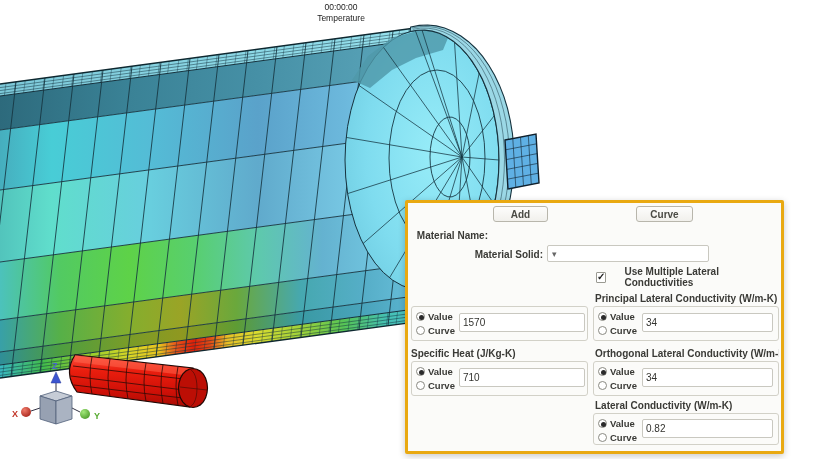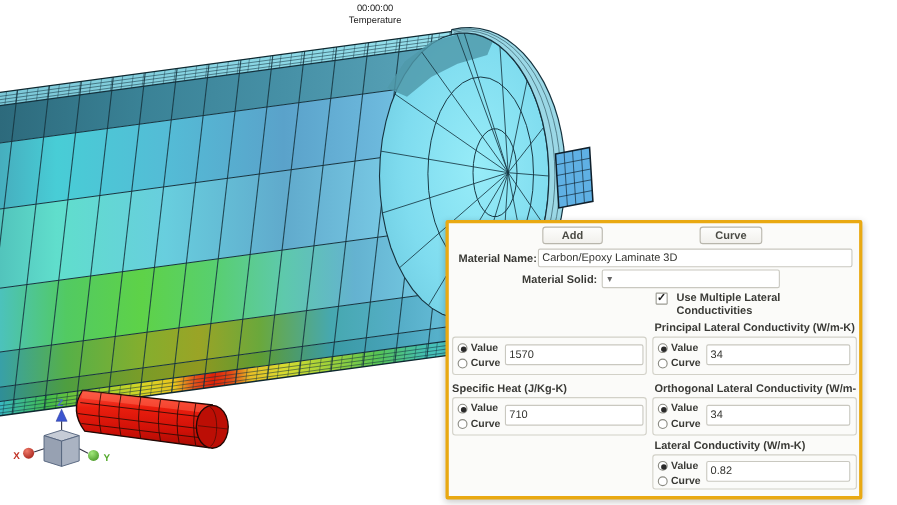--- a/index.html
+++ b/index.html
@@ -16,21 +16,21 @@
   .btn{position:absolute;height:16px;background:linear-gradient(#fdfdfc,#f1f0ec);
        border:1px solid #b8b6ac;border-radius:3px;font:bold 10px "Liberation Sans",sans-serif;
        color:#4a4a44;display:flex;align-items:center;justify-content:center;padding:0;cursor:default;}
   .lbl{position:absolute;font-weight:bold;white-space:nowrap;overflow:hidden;}
   .inp{position:absolute;border:1px solid #c9c8c0;border-radius:2px;background:#fff;
        font:10px "Liberation Sans",sans-serif;color:#33332f;padding:0 3px;}
   .combo{position:absolute;border:1px solid #c9c8c0;border-radius:2px;background:#fff;
          display:flex;align-items:center;padding:0 4px;}
   .combo .cv{flex:1;}
   .chev::after{content:"▾";color:#666;font-size:9px;}
-  .cbrow{position:absolute;display:flex;align-items:flex-start;gap:8px;font-weight:bold;}
+  .cbrow{position:absolute;display:flex;align-items:center;gap:18px;font-weight:bold;}
   .cb{width:11px;height:11px;border:1px solid #9a9a92;background:#fff;border-radius:1px;
       display:flex;align-items:center;justify-content:center;font-size:10px;line-height:10px;color:#1d1d1d;}
   .cb::after{content:"✓";}
   .grp{position:absolute;border:1px solid #d2d1c8;border-radius:3px;}
   .radios{position:absolute;left:4px;top:2px;}
   .radio{display:flex;align-items:center;gap:3px;height:14px;font:bold 9.5px "Liberation Sans",sans-serif;}
   .rb{width:9px;height:9px;border-radius:50%;border:1px solid #8a8a82;background:#fff;position:relative;flex:none;}
   .rb.sel::after{content:"";position:absolute;left:2px;top:2px;width:5px;height:5px;border-radius:50%;background:#2a2a2a;}
 </style>
 </head>
@@ -319,21 +319,20 @@
   <div class="vp-header">
     <div>00:00:00</div>
     <div>Temperature</div>
   </div>
 
   <div class="dialog">
     <button class="btn" style="left:85px;top:3px;width:55px;">Add</button>
     <button class="btn" style="left:228px;top:3px;width:57px;">Curve</button>
 
     <div class="lbl" style="left:3px;top:27px;width:77px;text-align:right;">Material Name:</div>
-    <input class="inp" style="left: 81px; top: 23px; width: 286px; height: 17px;" value="Carbon/Epoxy Laminate 3D">
 
     <div class="lbl" style="left:3px;top:46px;width:132px;text-align:right;">Material Solid:</div>
     <div class="combo" style="left:139px;top:42px;width:162px;height:17px;">
       <span class="chev"></span>
     </div>
 
     <div class="cbrow" style="left:188px;top:63px;">
       <span class="cb"></span>
       <span>Use Multiple Lateral Conductivities</span>
     </div>

